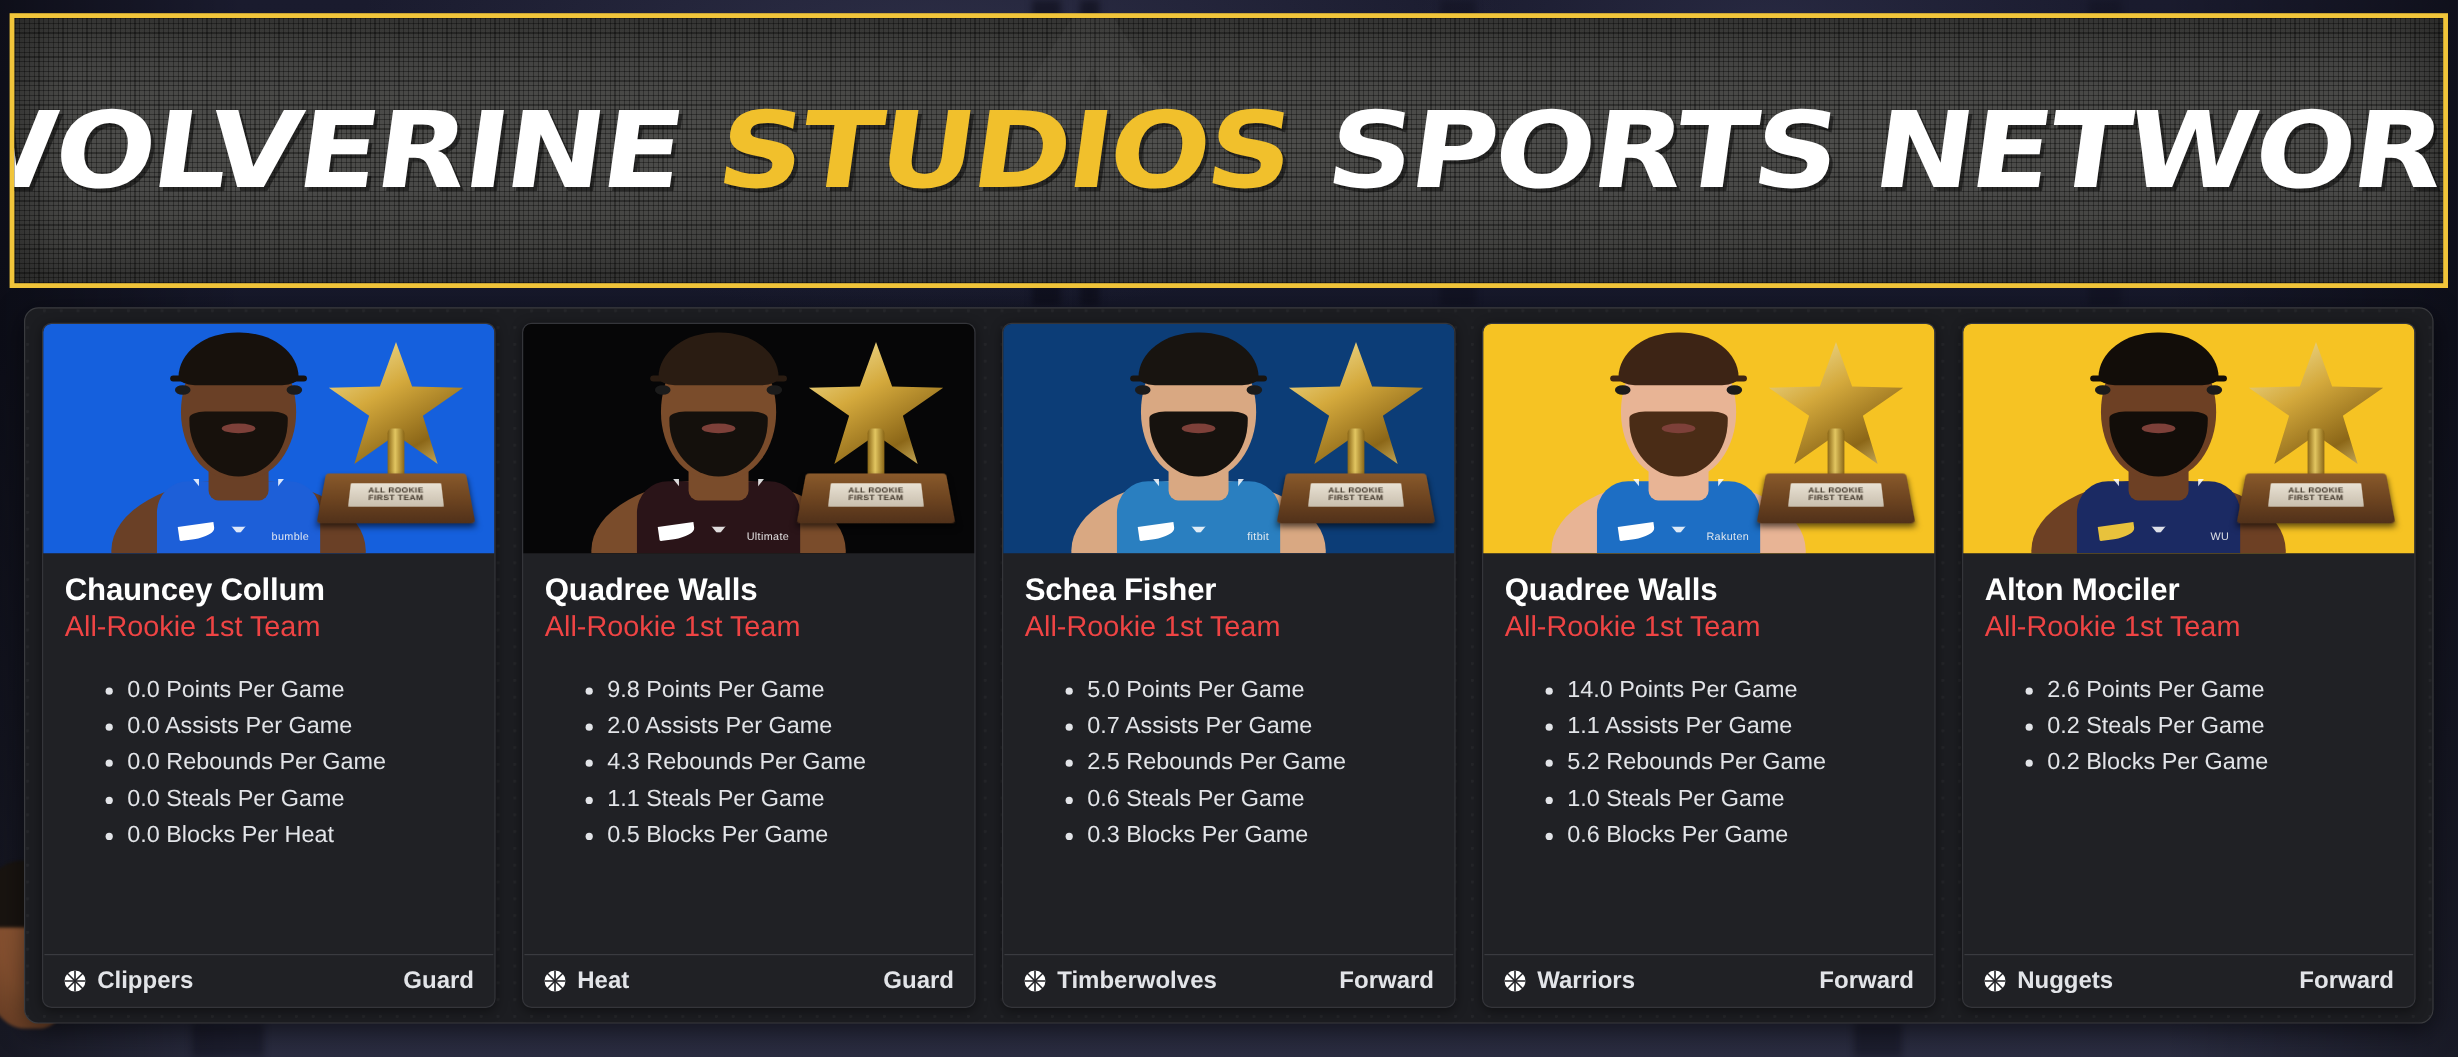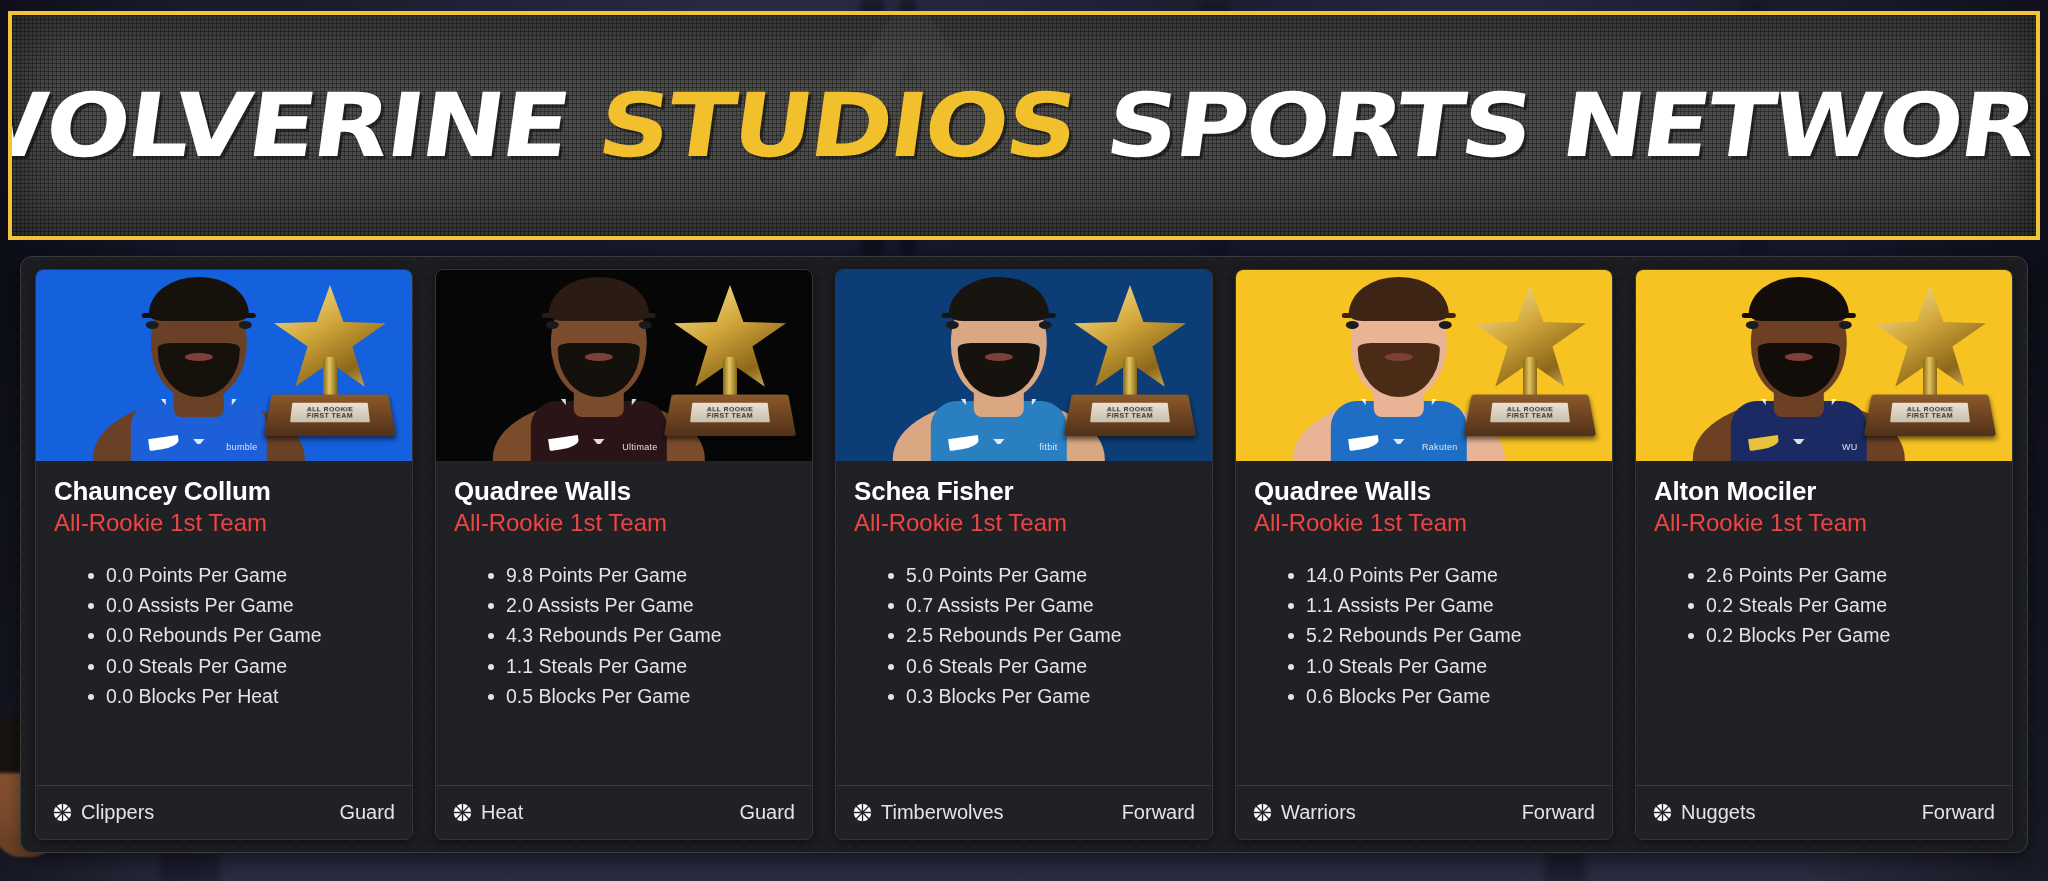--- a/index.html
+++ b/index.html
@@ -379,28 +379,29 @@
     width: 6px;
     height: 6px;
     border-radius: 50%;
     background: #e2e4e8;
   }
 
   
   .foot {
     border-top: 1px solid #3a3b40;
     margin: 0 1px;
-    height: 54px;
+    height: 44px;
     flex: none;
     display: flex;
     align-items: center;
     justify-content: space-between;
     padding: 0 16px;
     color: #e2e4e8;
     font-size: 20px;
+    font-weight: bold;
   }
   .teamwrap { display: flex; align-items: center; gap: 9px; }
   .ball {
     width: 19px;
     height: 19px;
     flex: none;
     display: block;
   }
 </style>
 </head>

